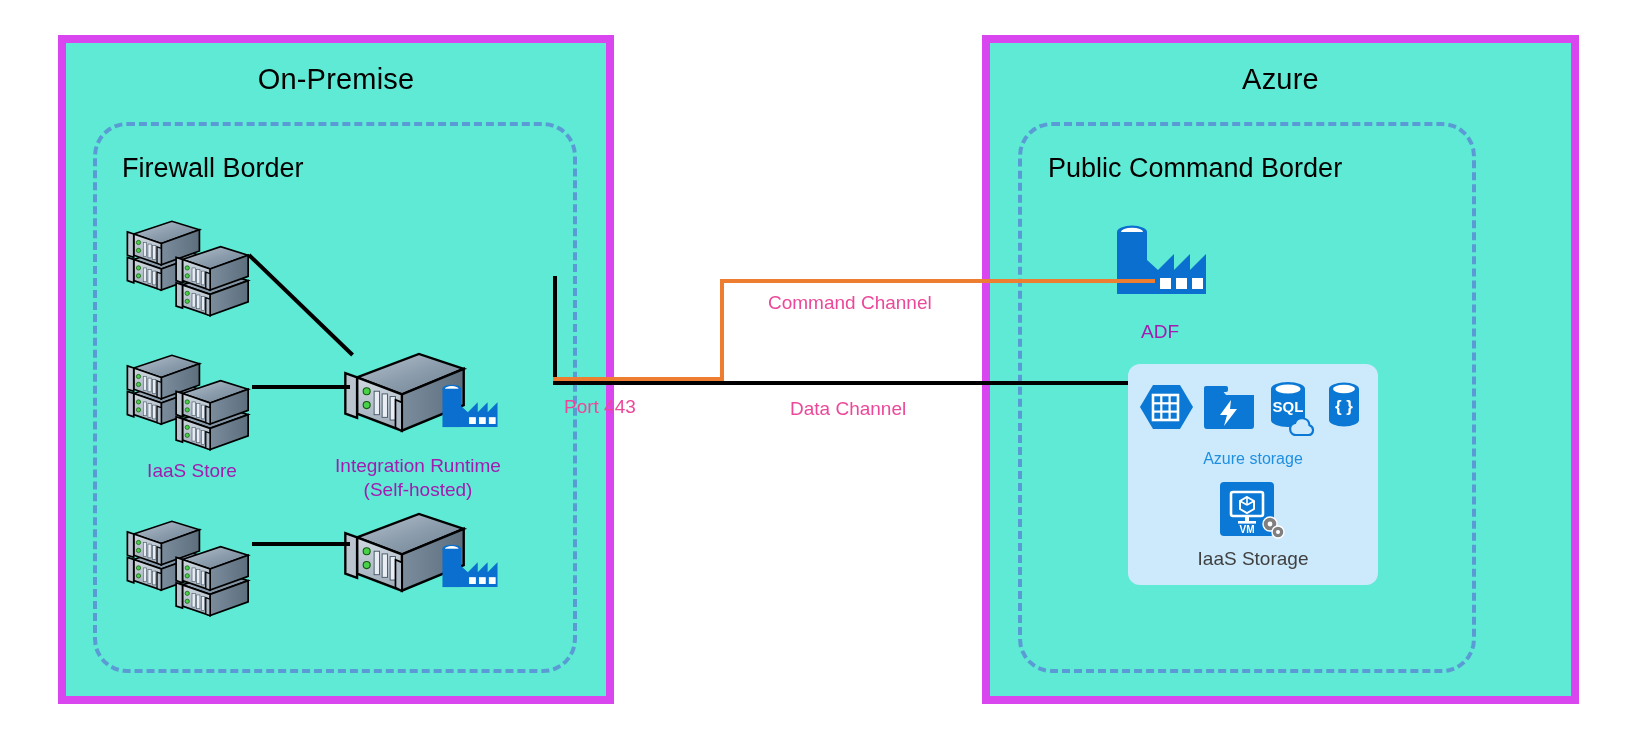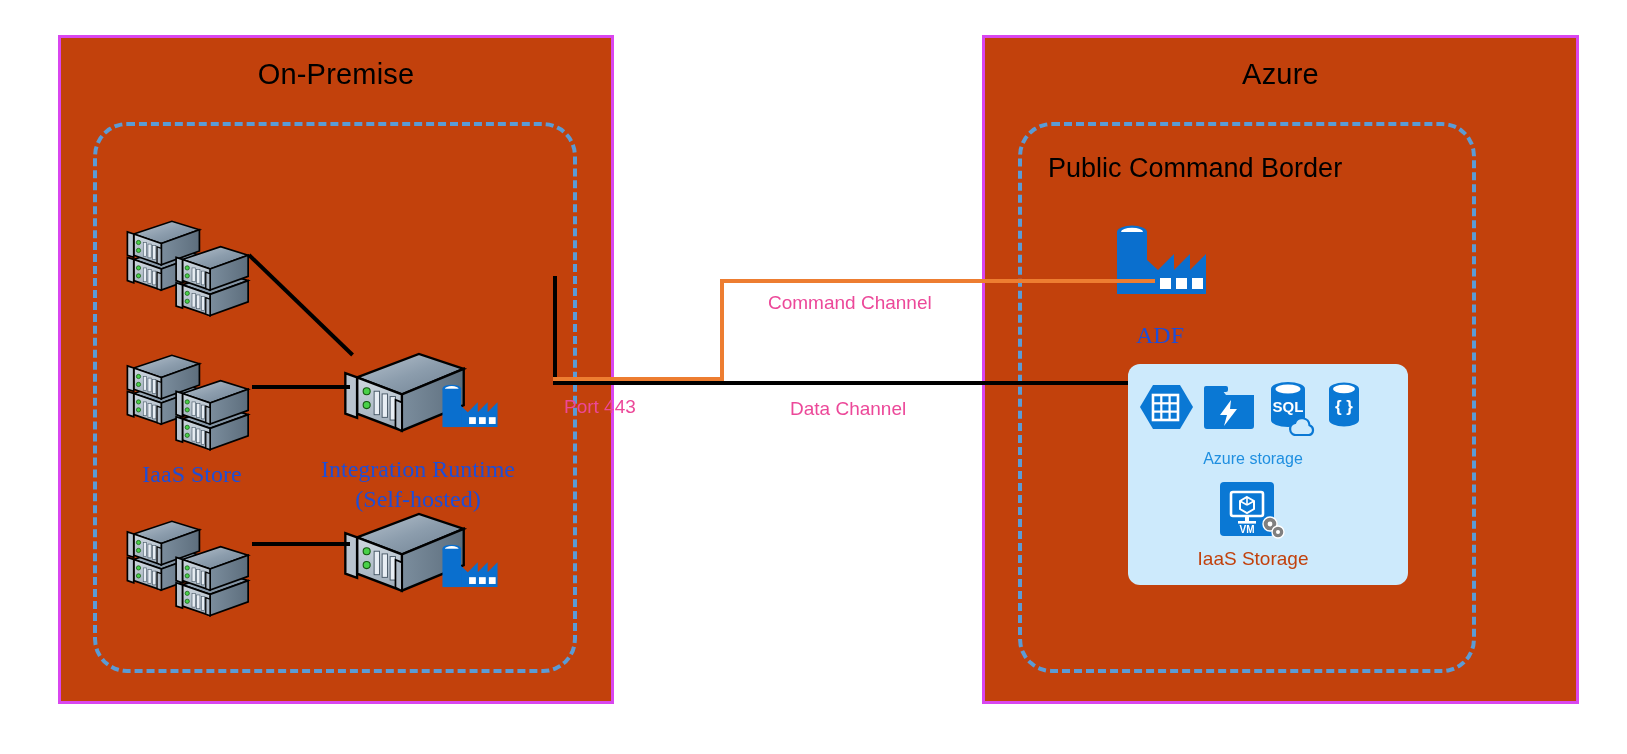--- a/index.html
+++ b/index.html
@@ -17,22 +17,22 @@
   #canvas {
     position: relative;
     width: 1627px;
     height: 754px;
     background: #ffffff;
   }
 
   
   .zone-box {
     position: absolute;
-    border: 3px solid #d946ef;
-    background: #c2410c;
+    border: 8px solid #d946ef;
+    background: #5eead4;
     box-sizing: border-box;
   }
   #onprem-box  { left: 58px;  top: 35px; width: 556px; height: 669px; }
   #azure-box   { left: 982px; top: 35px; width: 597px; height: 669px; }
 
   .zone-title {
     position: absolute;
     width: 100%;
     text-align: center;
     font-size: 29px;
@@ -55,26 +55,25 @@
   .border-label {
     position: absolute;
     font-size: 27px;
     color: #000000;
     white-space: nowrap;
   }
 
   
   .caption {
     position: absolute;
-    font-size: 24px;
-    color: #1d4ed8;
+    font-size: 19px;
+    color: #a21caf;
     text-align: center;
     white-space: nowrap;
     line-height: 1.25;
-    font-family: Liberation Serif, serif;
   }
   .caption.two-line { white-space: normal; }
 
   
   .line {
     position: absolute;
     background: #000000;
   }
   .line-h { height: 4px; }
   .line-v { width: 4px; }
@@ -97,21 +96,21 @@
 
   
   .icon-wrap { position: absolute; }
   .icon-wrap svg { display: block; }
 
   
   #azure-storage-panel {
     position: absolute;
     left: 1128px;
     top: 364px;
-    width: 280px;
+    width: 250px;
     height: 221px;
     background: #cdeafc;
     border-radius: 12px;
   }
   #storage-icon-row {
     position: absolute;
     left: 0; top: 14px;
     width: 250px;
     display: flex;
     justify-content: center;
@@ -132,33 +131,34 @@
     width: 250px;
     display: flex;
     justify-content: center;
   }
   #iaas-label {
     position: absolute;
     left: 0; top: 184px;
     width: 250px;
     text-align: center;
     font-size: 19px;
-    color: #c2410c;
+    color: #404040;
   }
 </style>
 </head>
 <body>
 
 <div id="canvas">
 
   <div class="zone-box" id="onprem-box">
     <div class="zone-title" style="top:20px;left:0;">On-Premise</div>
   </div>
 
   <div class="dashed-box" id="firewall-border"></div>
+  <div class="border-label" style="left:122px; top:153px;">Firewall Border</div>
 
   <svg width="0" height="0" style="position:absolute" aria-hidden="true">
     <defs>
       <linearGradient id="srvTop" x1="0" y1="0" x2="1" y2="1">
         <stop offset="0%" stop-color="#b9c4cf"></stop>
         <stop offset="50%" stop-color="#8c9dad"></stop>
         <stop offset="100%" stop-color="#6e8091"></stop>
       </linearGradient>
       <linearGradient id="srvFace" x1="0" y1="0" x2="0" y2="1">
         <stop offset="0%" stop-color="#cfd8e0"></stop>

